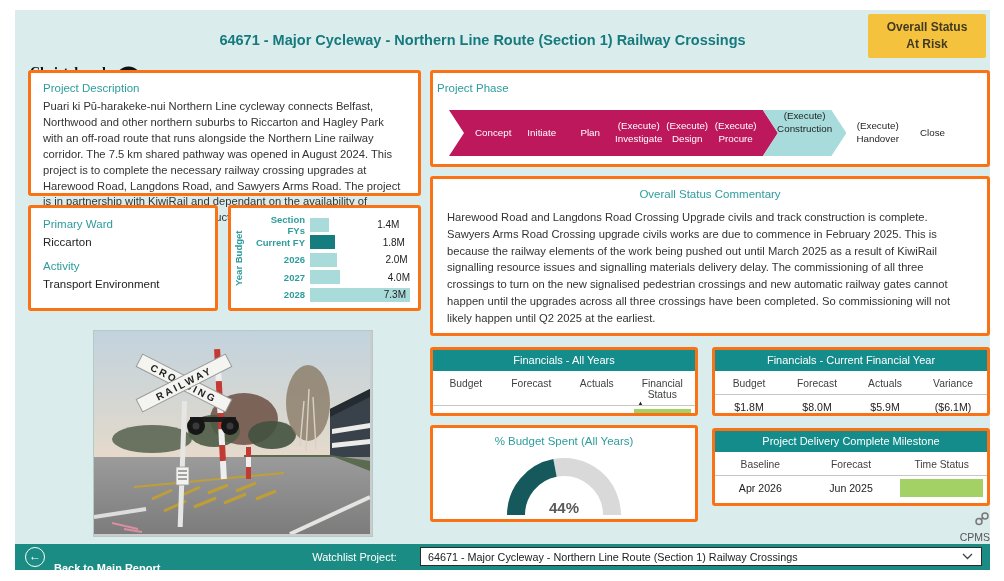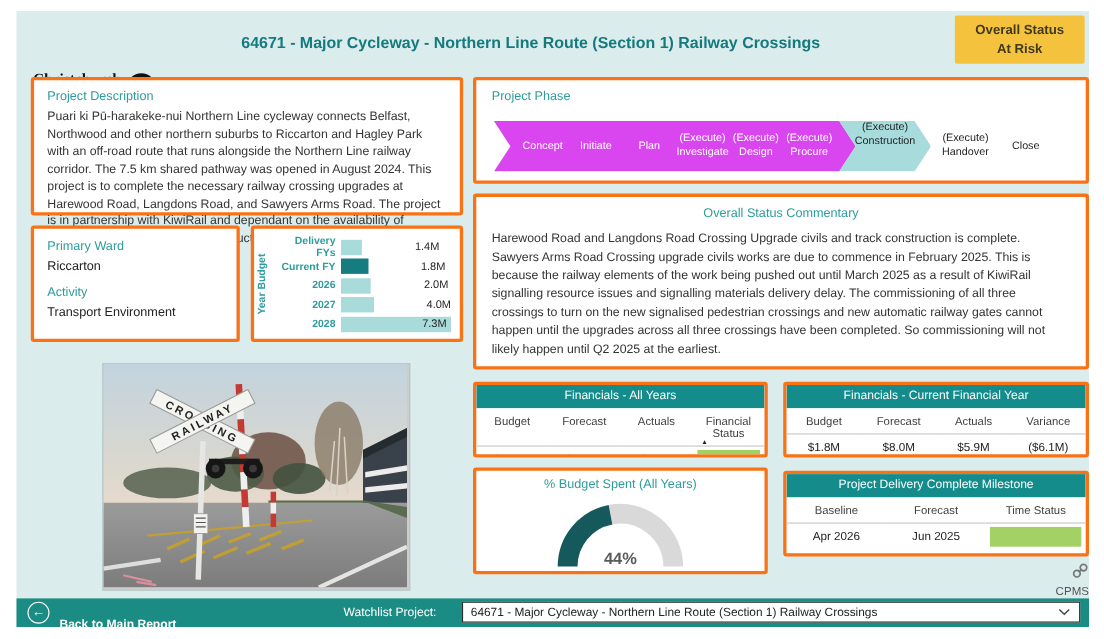--- a/index.html
+++ b/index.html
@@ -23,24 +23,24 @@
   
   .ybp{left:213px;top:195px;width:193px;height:106px;padding:8px 8px 6px 22px;}
   .yb-axis{position:absolute;left:2px;top:0;height:100%;writing-mode:vertical-rl;transform:rotate(180deg);display:flex;align-items:center;justify-content:center;color:#2E9C9C;font-size:9.5px;font-weight:700;}
   .yb-row{display:flex;align-items:center;height:17.5px;}
   .yb-cat{width:52px;text-align:right;color:#2E9C9C;font-size:9.5px;font-weight:600;padding-right:5px;flex:none;}
   .yb-track{position:relative;flex:1;height:14px;display:flex;align-items:center;gap:44px;}
   .yb-bar{height:14px;}
   .yb-val{font-size:10px;color:#222;padding-left:4px;}
   .yb-row.inside .yb-val{position:absolute;right:4px;padding:0;}
   
-  .phase{left:415px;top:60px;width:560px;height:97px;padding:9px 14px;}
+  .phase{left:415px;top:60px;width:560px;height:97px;padding:9px 4px;}
   .chev-row{position:absolute;left:16px;right:16px;top:37px;height:46px;display:flex;align-items:stretch;}
   .chev{clip-path:polygon(0 0,calc(100% - 15px) 0,100% 50%,calc(100% - 15px) 100%,0 100%,15px 50%);}
-  .chev-dark{width:63%;background:#d946ef;display:flex;padding:0 18px 0 20px;box-sizing:border-box;}
+  .chev-dark{width:63%;background:#be185d;display:flex;padding:0 18px 0 20px;box-sizing:border-box;}
   .chev-dark .ph{flex:1;}
   .ph{display:flex;flex-direction:column;justify-content:center;text-align:center;font-size:9.8px;line-height:1.3;color:#fff;}
   .chev-cur{width:16%;background:#A7DBDC;margin-left:-15px;color:#1f1f1f;}
   .chev-cur .ph,.ph.plain{color:#1f1f1f;}
   .ph.plain{width:12%;}
   .ph.plain.close{width:9%;}
   
   .comm{left:415px;top:166px;width:560px;height:160px;padding:9px 14px;}
   .comm .sec-title{text-align:center;}
   .comm p{margin:9px 0 0;font-size:11.2px;line-height:1.5;color:#333;}
@@ -106,21 +106,21 @@
     <div class="panel ward">
       <div class="sec-title">Primary Ward</div>
       <div class="val">Riccarton</div>
       <div class="sec-title">Activity</div>
       <div class="val">Transport Environment</div>
     </div>
 
     <div class="panel ybp">
       <div class="yb-axis">Year Budget</div>
       <div class="yb-row">
-        <span class="yb-cat">Delivery FYs</span>
+        <span class="yb-cat">Section FYs</span>
         <div class="yb-track">
             <div class="yb-bar" style="width: 19.1781%; background: rgb(169, 219, 219);"></div>
             <span class="yb-val">1.4M</span>
           </div>
       </div>
       <div class="yb-row">
         <span class="yb-cat">Current FY</span>
         <div class="yb-track">
             <div class="yb-bar" style="width: 24.6575%; background: rgb(21, 124, 128);"></div>
             <span class="yb-val">1.8M</span>

